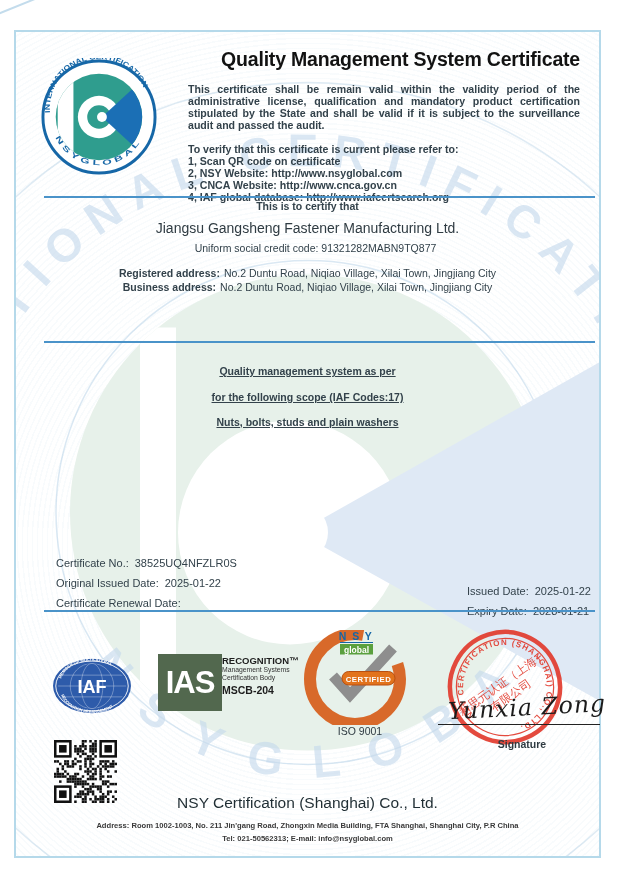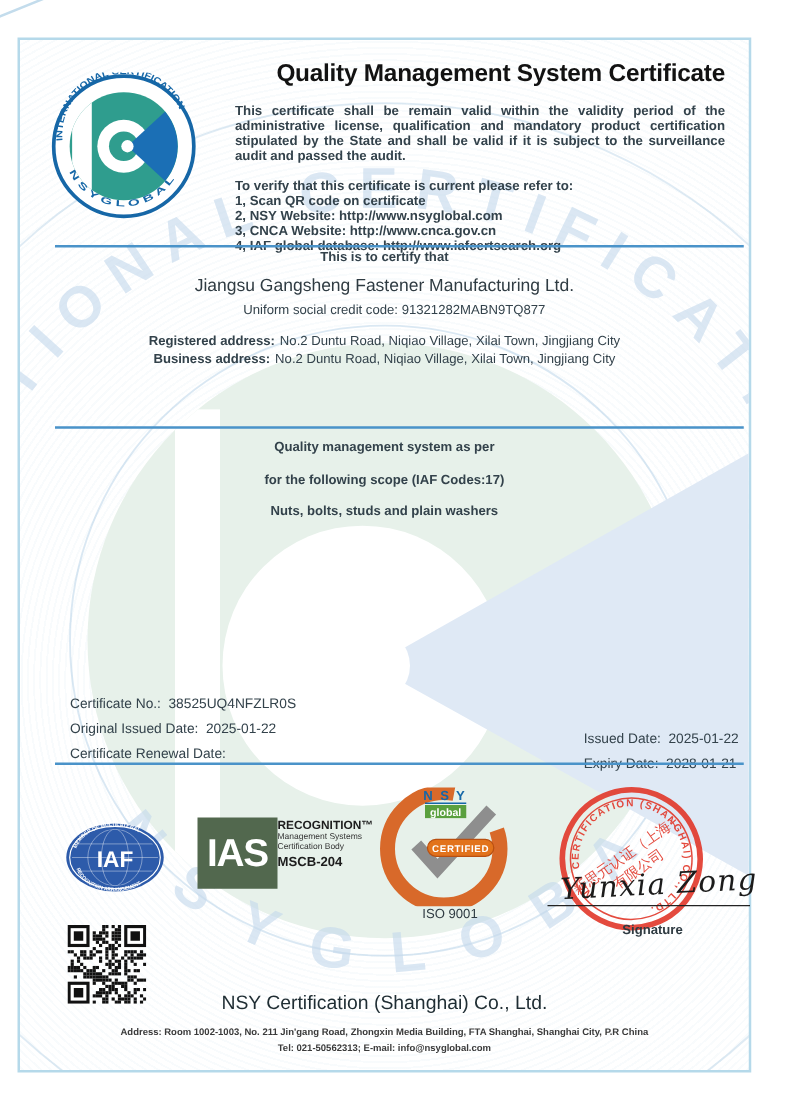--- a/index.html
+++ b/index.html
@@ -20,21 +20,21 @@
   .verify{margin-top:11px;font-size:10.6px;line-height:12.2px;font-weight:600;}
   .rule{position:absolute;left:28px;width:551px;height:2px;background:#4a93c9;}
   .rule1{top:164px;} .rule2{top:309px;} .rule3{top:578px;}
   .centerblock{position:absolute;left:0;width:100%;text-align:center;}
   .certify{top:168px;}
   .small-line{font-size:10.5px;font-weight:600;}
   .company{margin-top:8px;font-size:14px;color:#2f3b42;}
   .code-line{margin-top:6px;font-size:10.5px;font-weight:normal;margin-left:16px;}
   .addr{margin-top:12px;font-size:10.5px;line-height:14px;}
   .addr b{margin-right:4px;}
-  .standard{top:320px;}
+  .standard{top:333px;text-decoration:underline;}
   .std-code{margin-top:7px;font-size:21px;font-weight:bold;color:#151515;}
   .scope-intro{margin-top:14px;font-size:10.5px;font-weight:600;}
   .scope{margin-top:13px;font-size:10.5px;font-weight:600;}
   .fields-left{position:absolute;left:40px;top:524px;font-size:11px;}
   .fields-right{position:absolute;right:8px;top:552px;font-size:11px;text-align:left;}
   .frow{height:20px;line-height:14px;}
   .frow .lab{margin-right:6px;}
   .ias-box{position:absolute;left:142px;top:622px;width:64px;height:57px;background:#52684e;
         color:#fff;display:flex;align-items:center;justify-content:center;
         font-size:31px;font-weight:bold;letter-spacing:-1px;}

